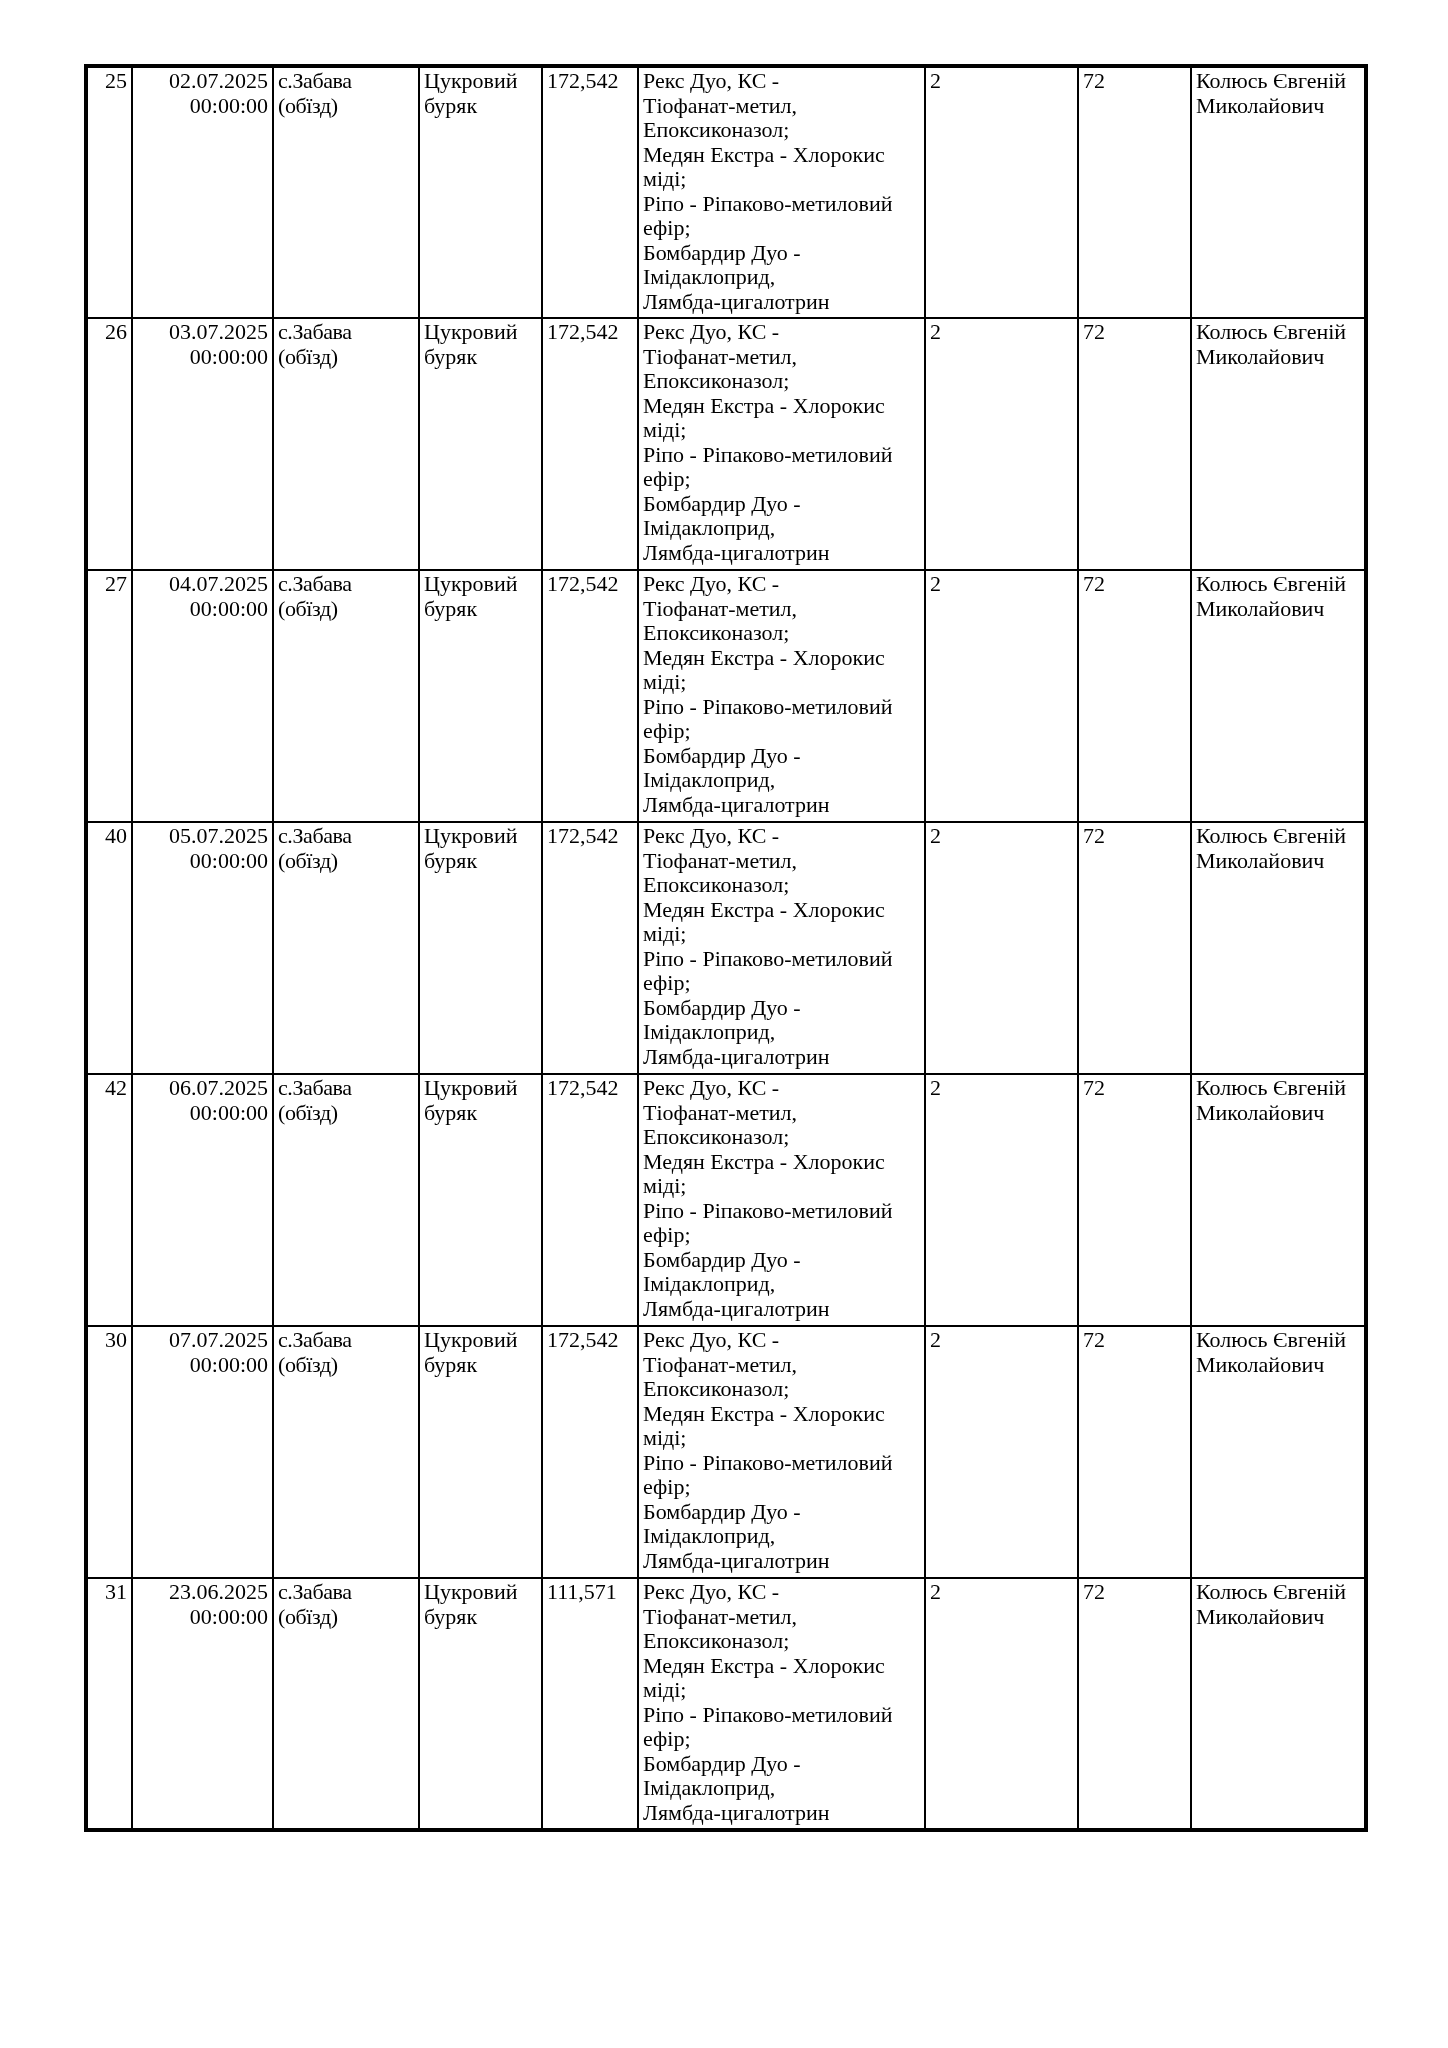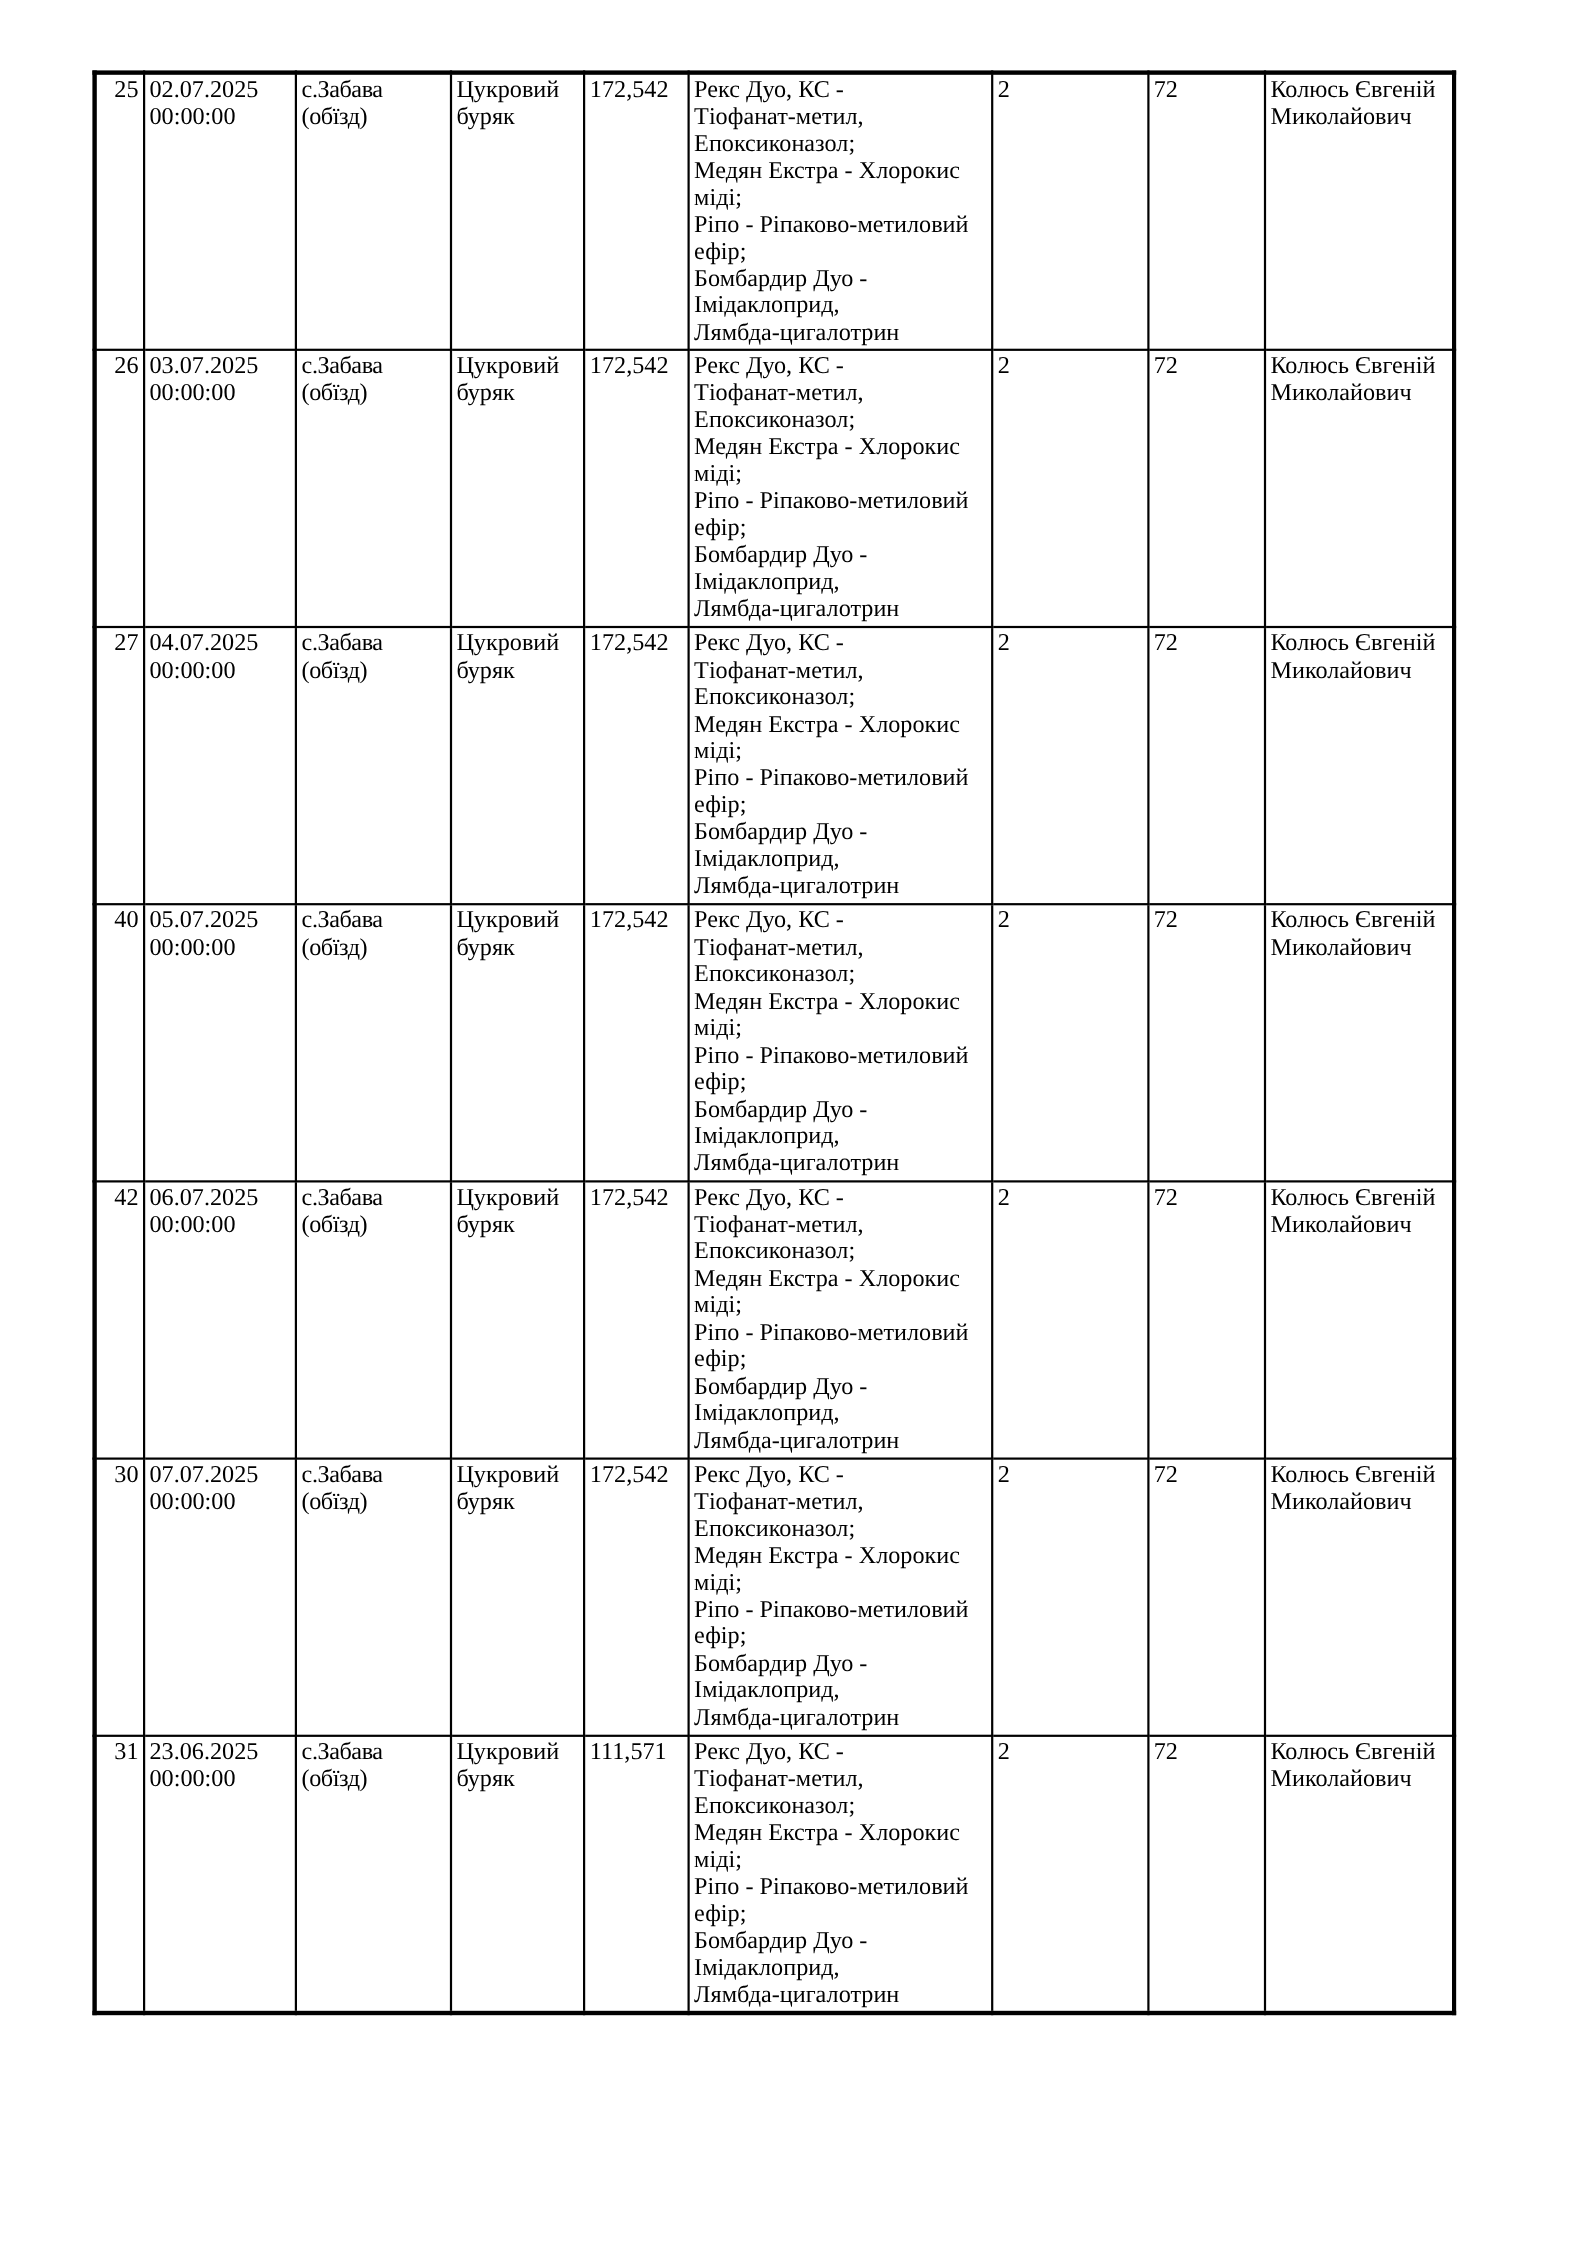--- a/index.html
+++ b/index.html
@@ -2,21 +2,21 @@
 <html><head>
 <meta charset="utf-8">
 <style>
   html, body {
     margin: 0;
     padding: 0;
     background: #ffffff;
   }
   .page {
     position: relative;
-    width: 1324px;
+    width: 1448px;
     height: 2048px;
     background: #ffffff;
     font-family: "Liberation Serif", serif;
     color: #000000;
     overflow: hidden;
   }
   table.log-table {
     position: absolute;
     left: 84px;
     top: 64px;
@@ -31,21 +31,21 @@
     border: 2px solid #000000;
     vertical-align: top;
     padding: 1px 4px;
     font-size: 22px;
     line-height: 24.5px;
     white-space: pre-line;
     overflow: hidden;
     color: #000000;
   }
   td.c-num   { text-align: right; padding-right: 3px; }
-  td.c-date  { text-align: left; }
+  td.c-date  { text-align: right; }
   td.c-loc   { text-align: left; white-space: nowrap; letter-spacing: -0.4px; padding-right: 1px; }
   td.c-crop  { text-align: left; margin-left: 24px; }
   td.c-area  { text-align: left; padding-right: 5px; margin-left: 24px; }
   td.c-prod  { text-align: left; }
   td.c-col7  { text-align: left; }
   td.c-col8  { padding-right: 6px; }
   td.c-person{ text-align: left; }
 </style>
 </head>
 <body>

